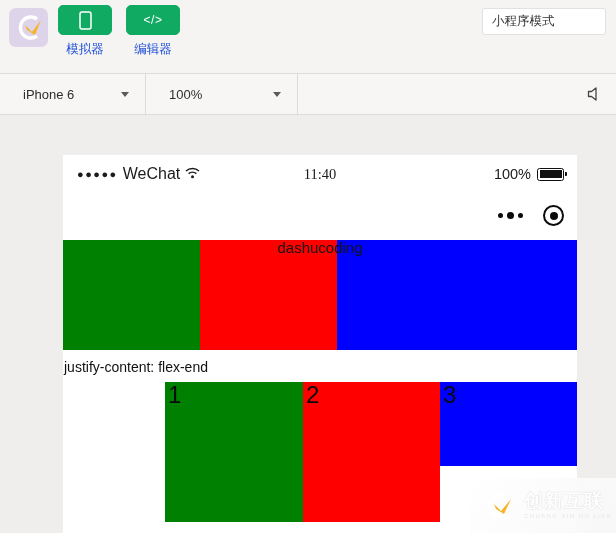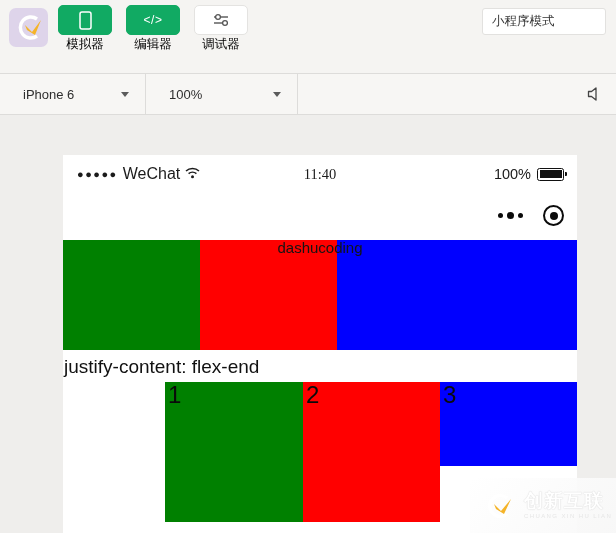--- a/index.html
+++ b/index.html
@@ -62,23 +62,23 @@
     background: #ffffff;
     border: 1px solid #e4e3e1;
     box-sizing: border-box;
   }
   .tool-icon.active {
     background: #11aa63;
     border-color: #11aa63;
     color: #ffffff;
   }
   .tool-label {
-    margin-top: 1px;
+    margin-top: 6px;
     font-size: 12.5px;
-    color: #000000;
+    color: #1d4ed8;
     line-height: 17px;
     white-space: nowrap;
   }
   .code-glyph {
     font-family: "Liberation Sans", sans-serif;
     font-size: 12px;
     color: #ffffff;
     letter-spacing: .5px;
   }
   .mode-select {
@@ -267,21 +267,21 @@
     width: 514px;
     height: 110px;
   }
   .flex-row-1 .box { height: 110px; }
   .flex-row-1 .box.g { width: 137px; }
   .flex-row-1 .box.r { width: 137px; }
   .flex-row-1 .box.b { width: 240px; }
 
   .caption {
     padding: 4px 1px 2px 1px;
-    font-size: 19px;
+    font-size: 14px;
     color: #111111;
     line-height: 26px;
     white-space: nowrap;
   }
 
   .flex-row-2 {
     display: flex;
     justify-content: flex-end;
     width: 514px;
     height: 140px;
@@ -358,31 +358,20 @@
         <div class="tool-label">模拟器</div>
       </div>
 
       <div class="tool-btn">
         <div class="tool-icon active">
           <span class="code-glyph">&lt;/&gt;</span>
         </div>
         <div class="tool-label">编辑器</div>
       </div>
 
-      <div class="tool-btn">
-        <div class="tool-icon">
-          <svg width="17" height="14" viewBox="0 0 17 14">
-            <line x1="1" y1="4" x2="15" y2="4" stroke="#555" stroke-width="1.4"></line>
-            <line x1="1" y1="10" x2="15" y2="10" stroke="#555" stroke-width="1.4"></line>
-            <circle cx="5" cy="4" r="2.4" fill="#ffffff" stroke="#555" stroke-width="1.3"></circle>
-            <circle cx="12" cy="10" r="2.4" fill="#ffffff" stroke="#555" stroke-width="1.3"></circle>
-          </svg>
-        </div>
-        <div class="tool-label">调试器</div>
-      </div>
 
     </div>
 
     <div class="mode-select">
       <span>小程序模式</span>
     </div>
   </div>
 
   <div class="selbar">
 

